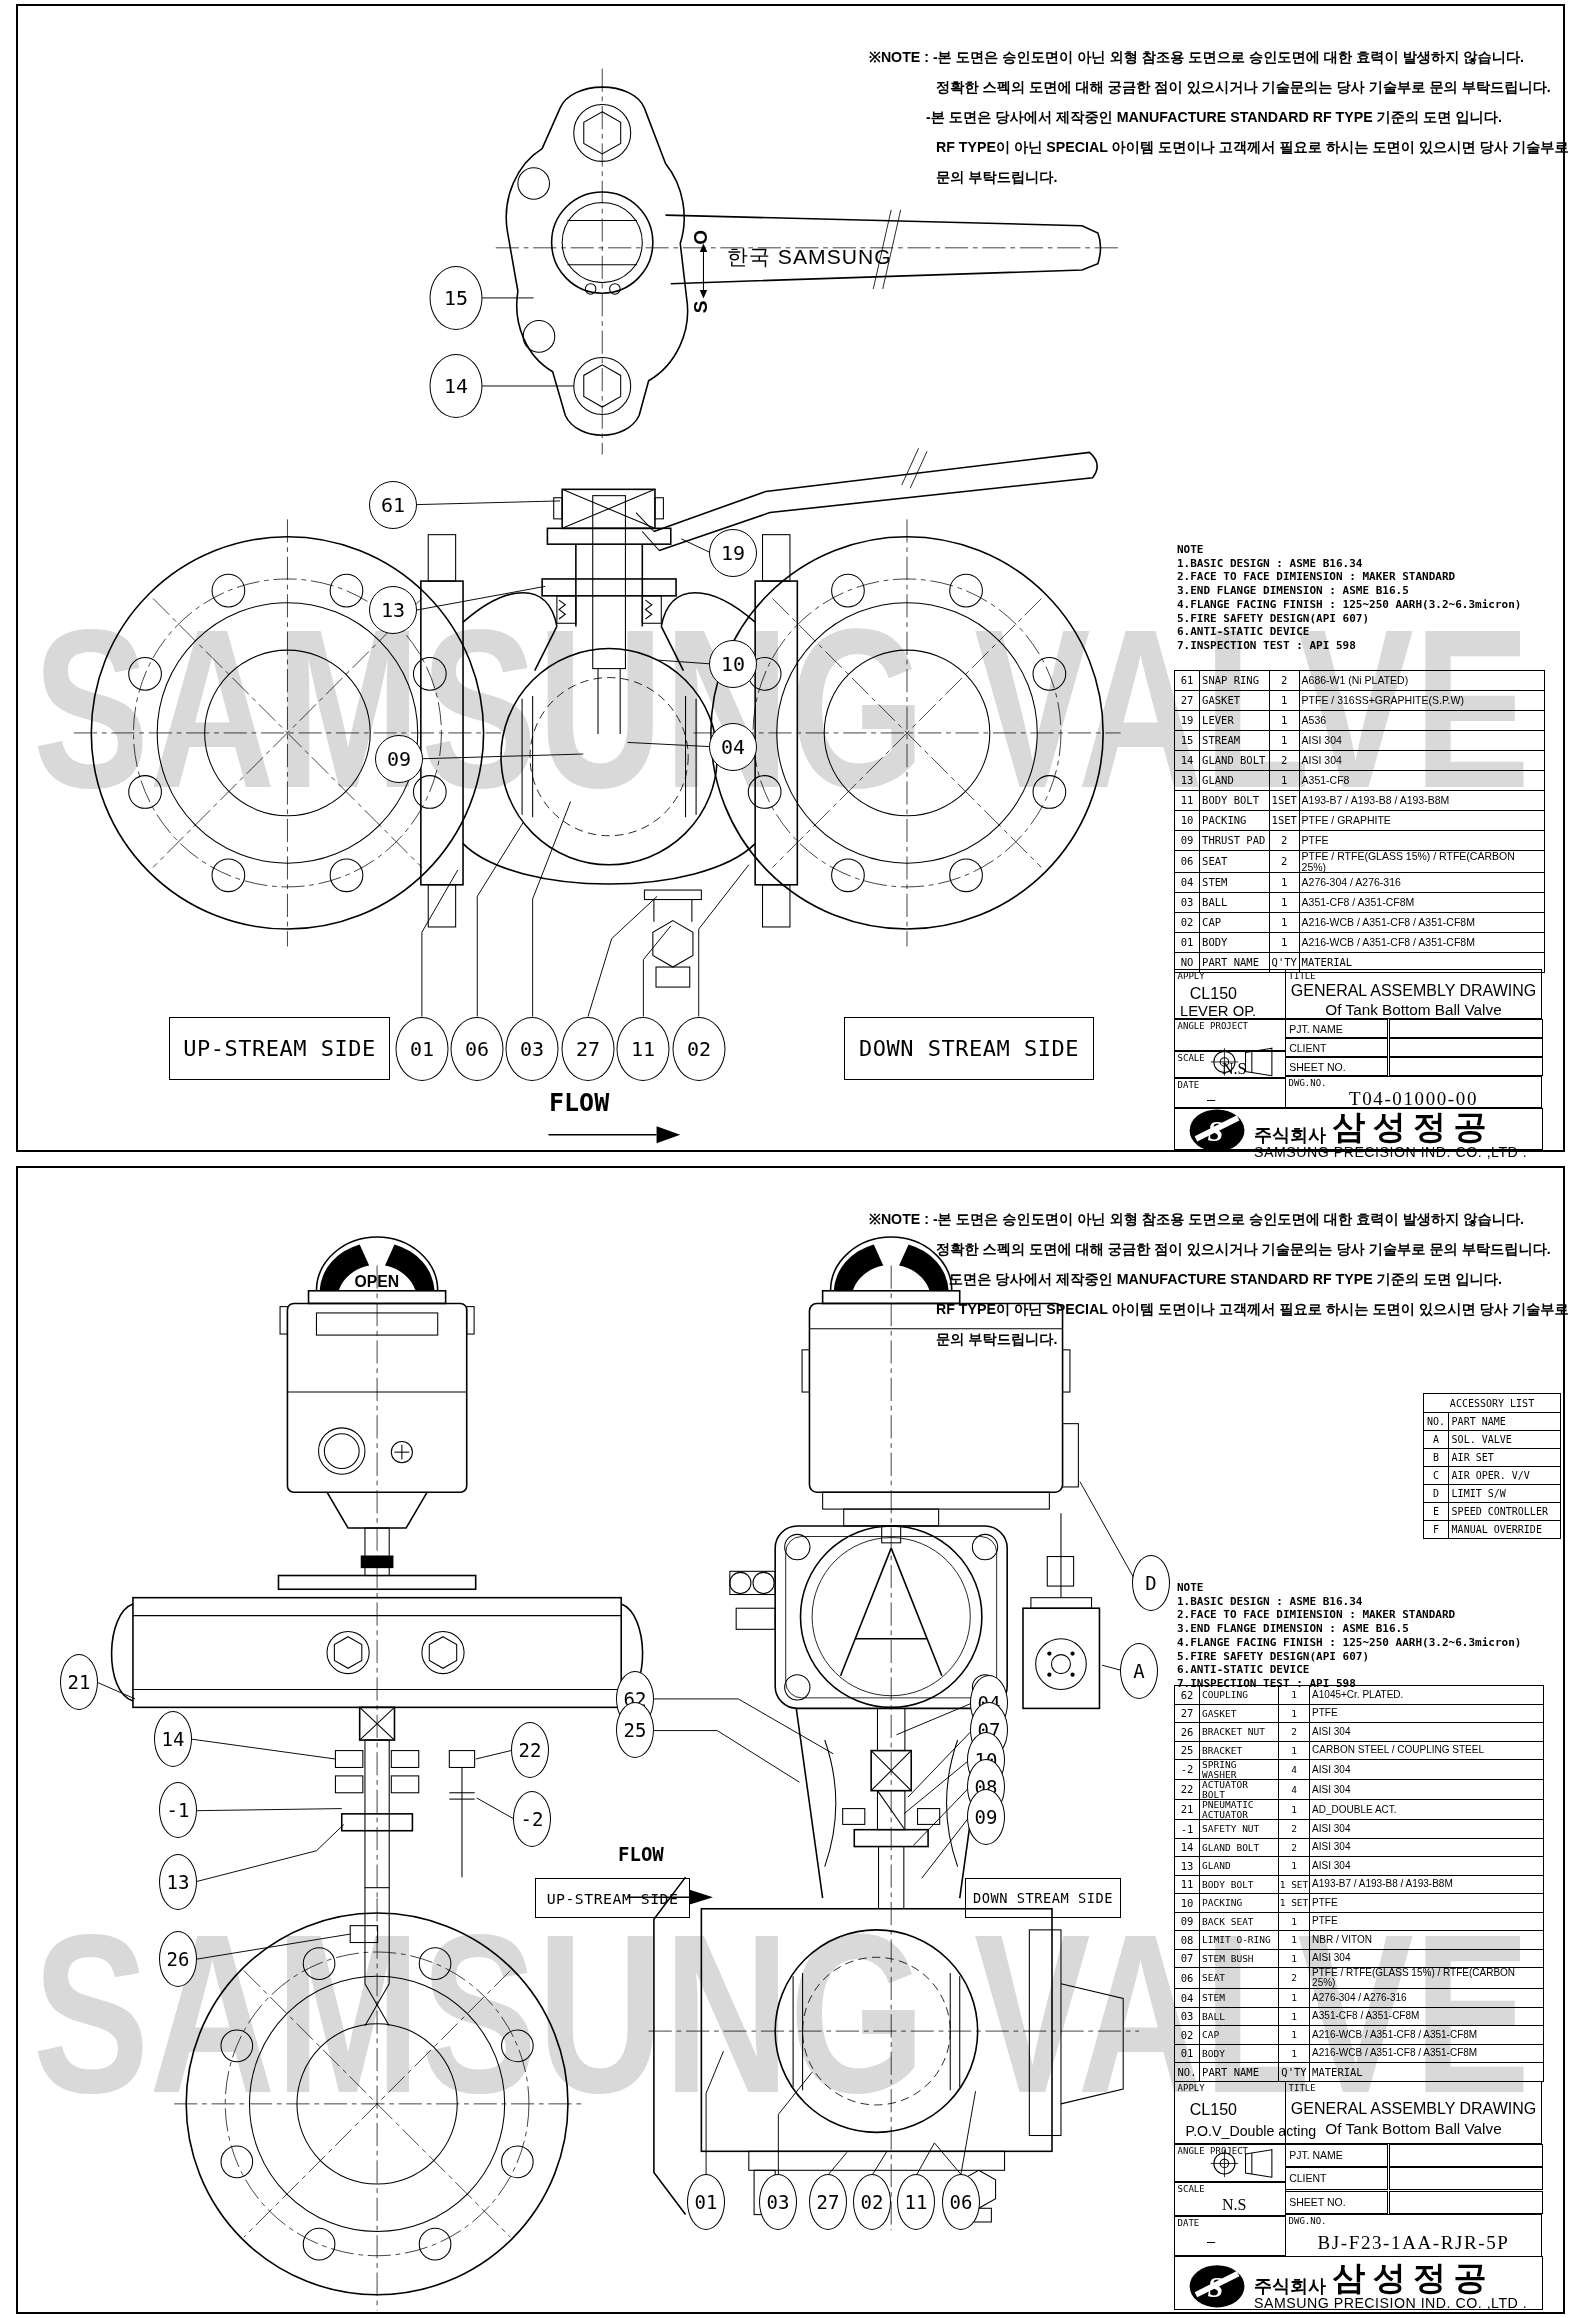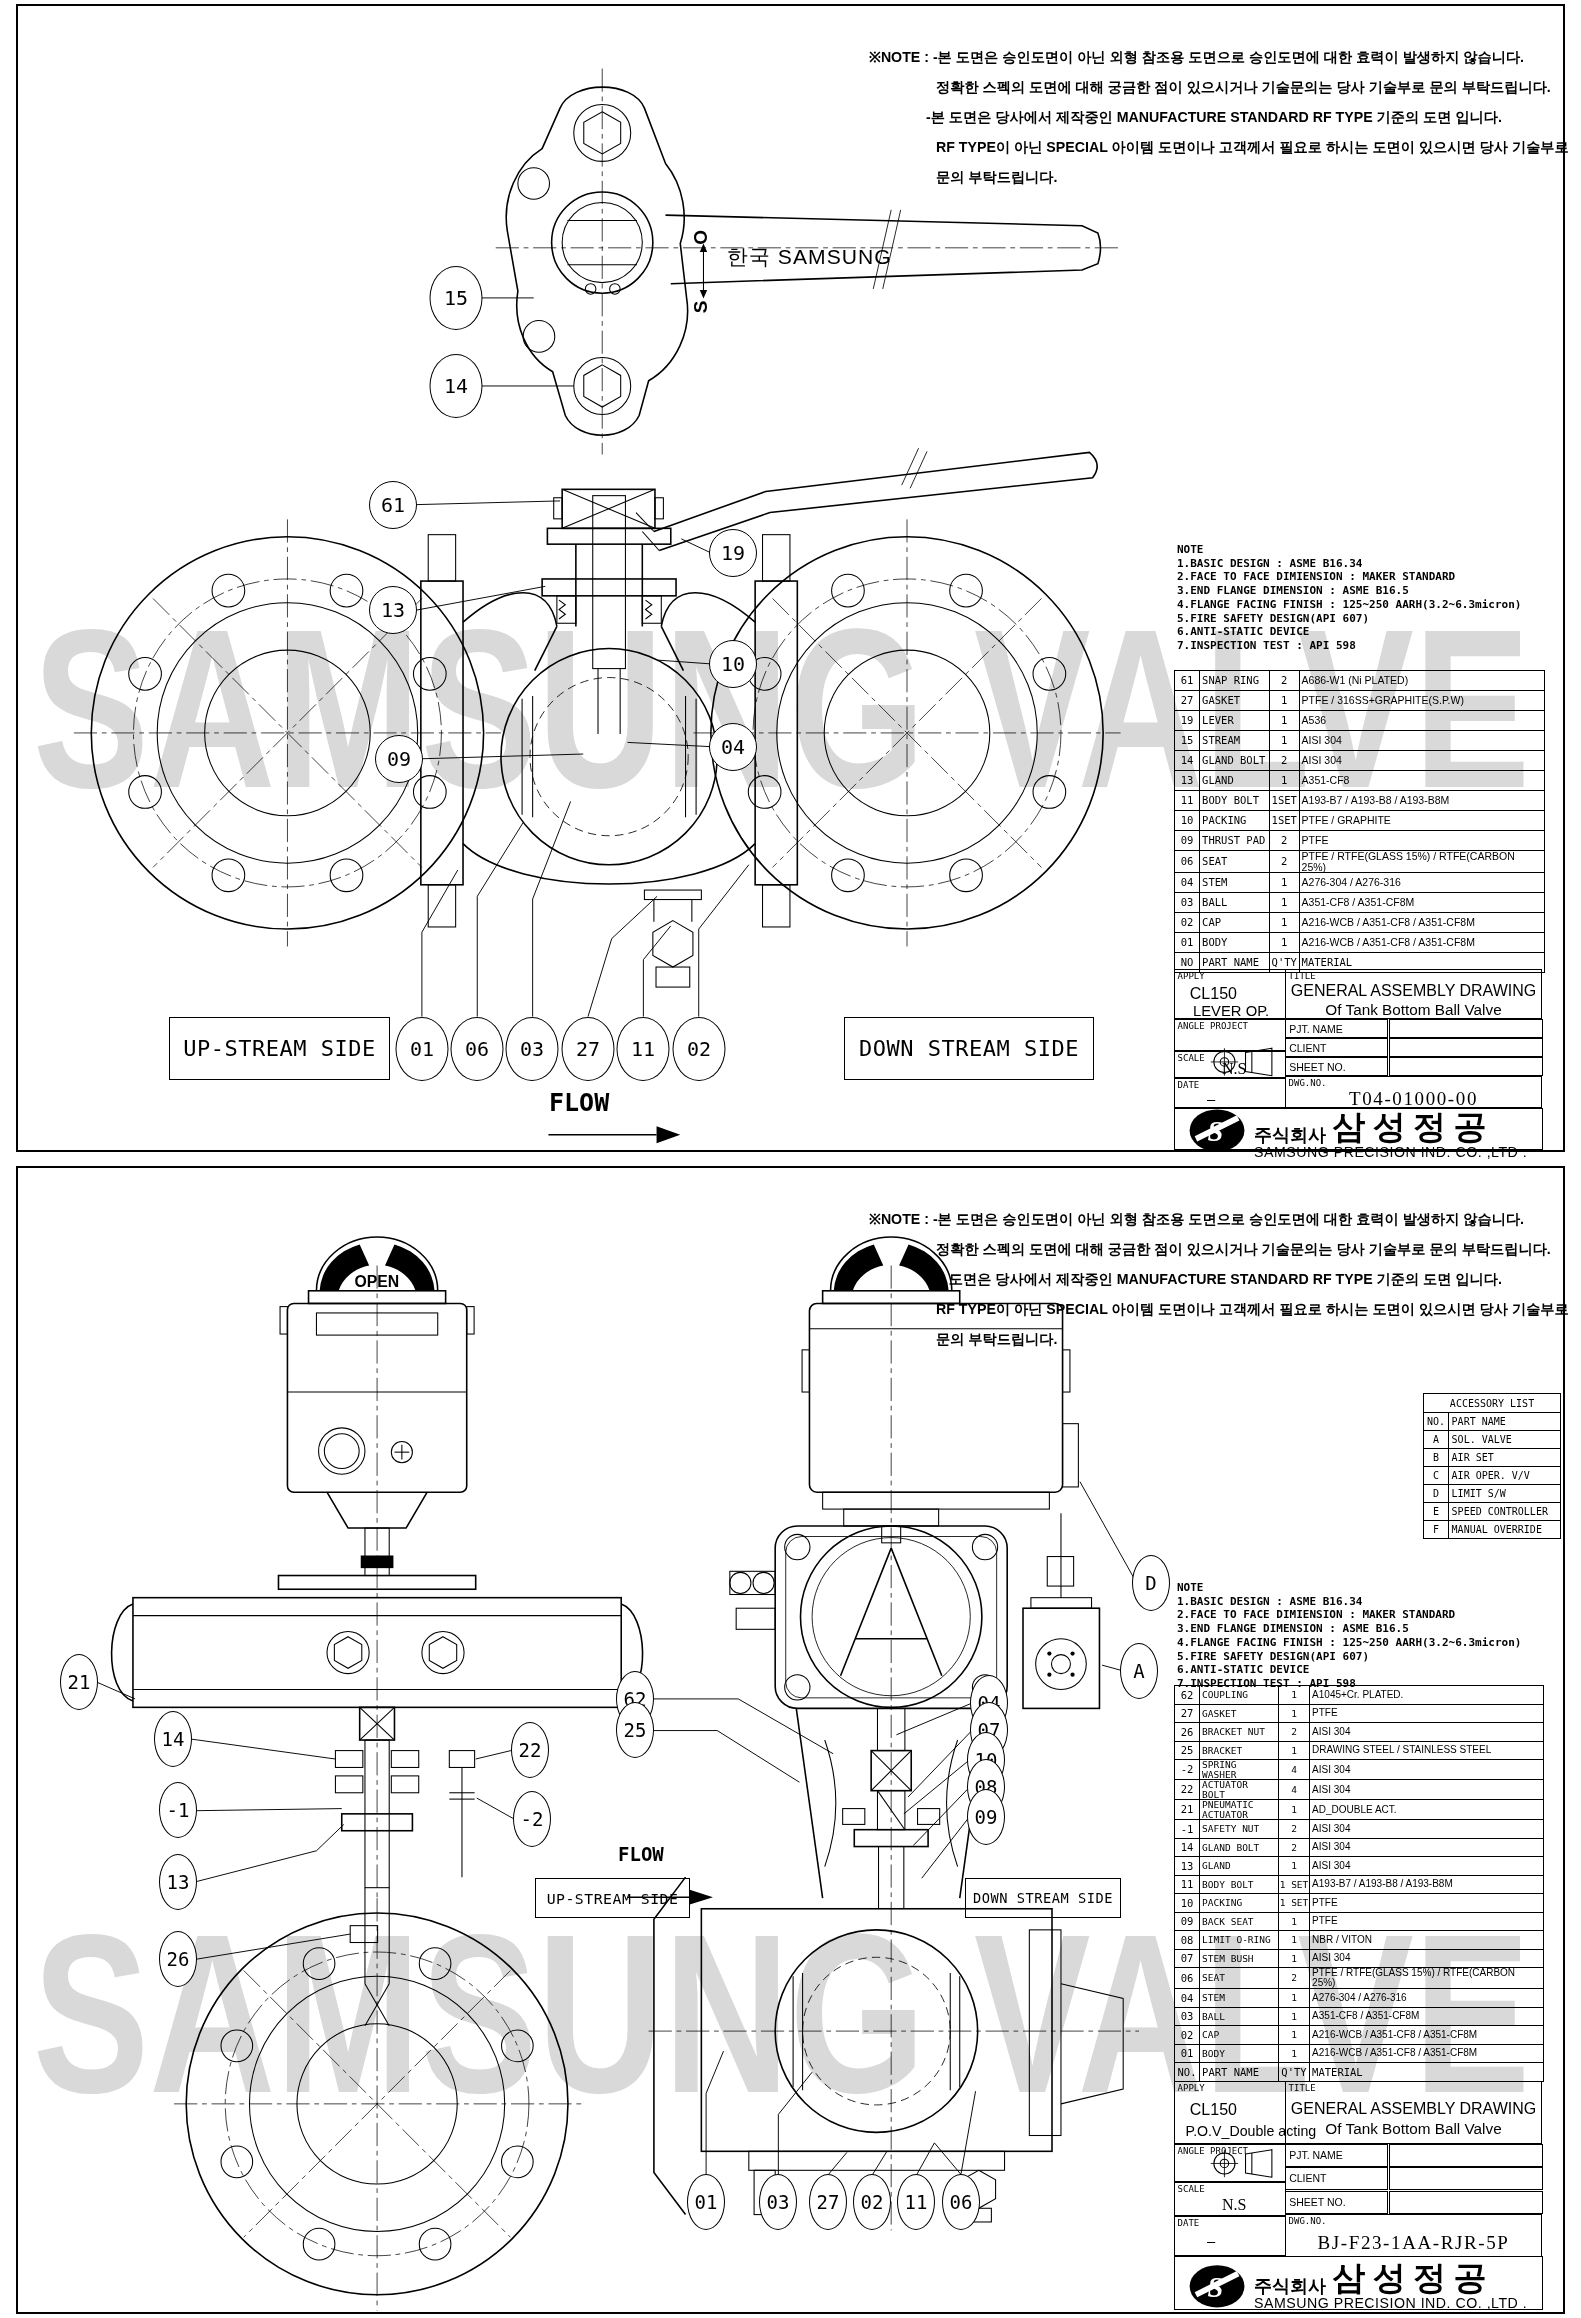--- a/index.html
+++ b/index.html
@@ -548,21 +548,21 @@
         <td>PART NAME</td>
         <td class="c">Q'TY</td>
         <td>MATERIAL</td>
       </tr>
     </tbody>
   </table>
 
   <div class="tb" style="left:1174px;top:969px;width:112px;height:50px;">
     <span class="lab">APPLY</span>
     <div class="txt" style="left:14.8px;top:14.8px;font-size:16px;">CL150</div>
-    <div class="txt" style="left:18px;top:33px;font-size:14.8px;">LEVER OP.</div>
+    <div class="txt" style="left:5px;top:33px;font-size:14.8px;">LEVER OP.</div>
   </div>
   <div class="tb" style="left:1285px;top:969px;width:257px;height:50px;">
     <span class="lab">TITLE</span>
     <div class="txt" style="left:50%;transform:translateX(-50%);top:11.6px;font-size:16px;">GENERAL ASSEMBLY DRAWING</div>
     <div class="txt" style="left:50%;transform:translateX(-50%);top:31px;font-size:15.3px;">Of  Tank Bottom Ball Valve</div>
   </div>
   <div class="tb" style="left:1174px;top:1019px;width:112px;height:32px;">
     <span class="lab">ANGLE PROJECT</span>
   </div>
   <div class="tb" style="left:1285px;top:1019px;width:103px;height:19px;">
@@ -759,21 +759,21 @@
           <td class="c">26</td>
           <td style="font-size:9.5px;">BRACKET NUT</td>
           <td class="c" style="font-size:9.5px;">2</td>
           <td class="mat" style="font-size:10px;">AISI 304</td>
         </tr>
 
         <tr style="height:18.5px;">
           <td class="c">25</td>
           <td style="font-size:9.5px;">BRACKET</td>
           <td class="c" style="font-size:9.5px;">1</td>
-          <td class="mat" style="font-size:10px;">DRAWING STEEL / STAINLESS STEEL</td>
+          <td class="mat" style="font-size:10px;">CARBON STEEL / COUPLING STEEL</td>
         </tr>
 
         <tr style="height:18.5px;">
           <td class="c">-2</td>
           <td style="font-size:9.5px;">SPRING WASHER</td>
           <td class="c" style="font-size:9.5px;">4</td>
           <td class="mat" style="font-size:10px;">AISI 304</td>
         </tr>
 
         <tr style="height:18.5px;">

